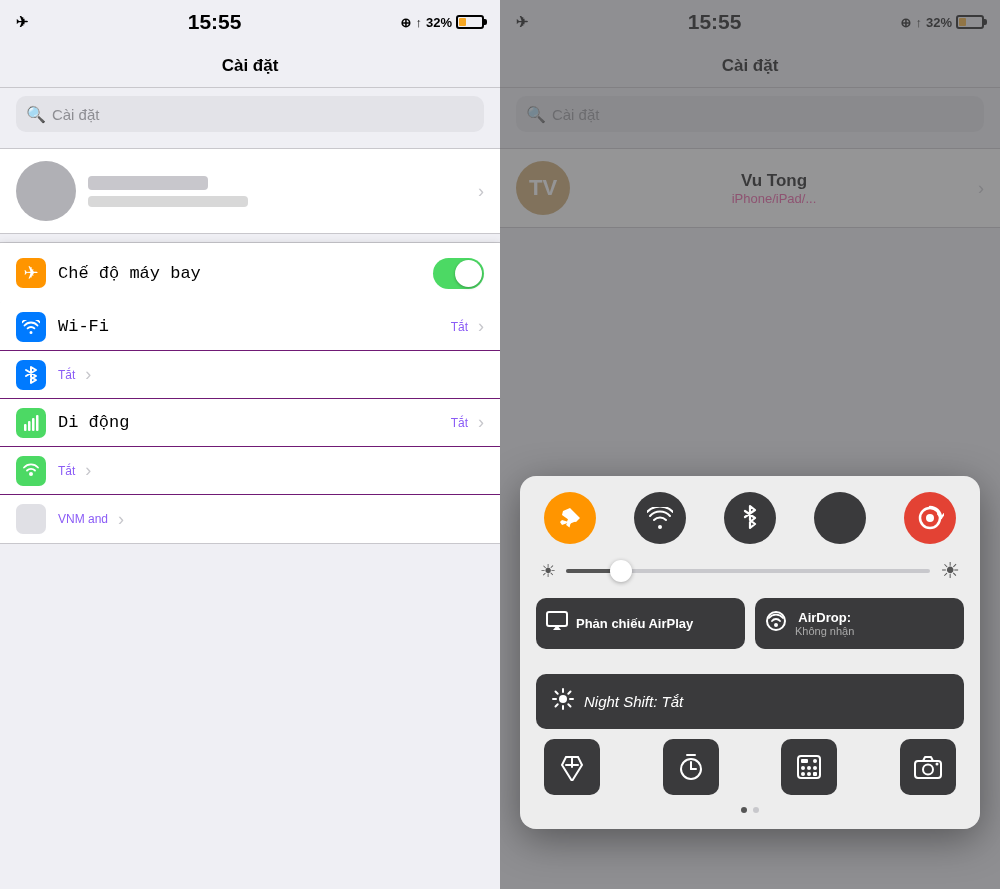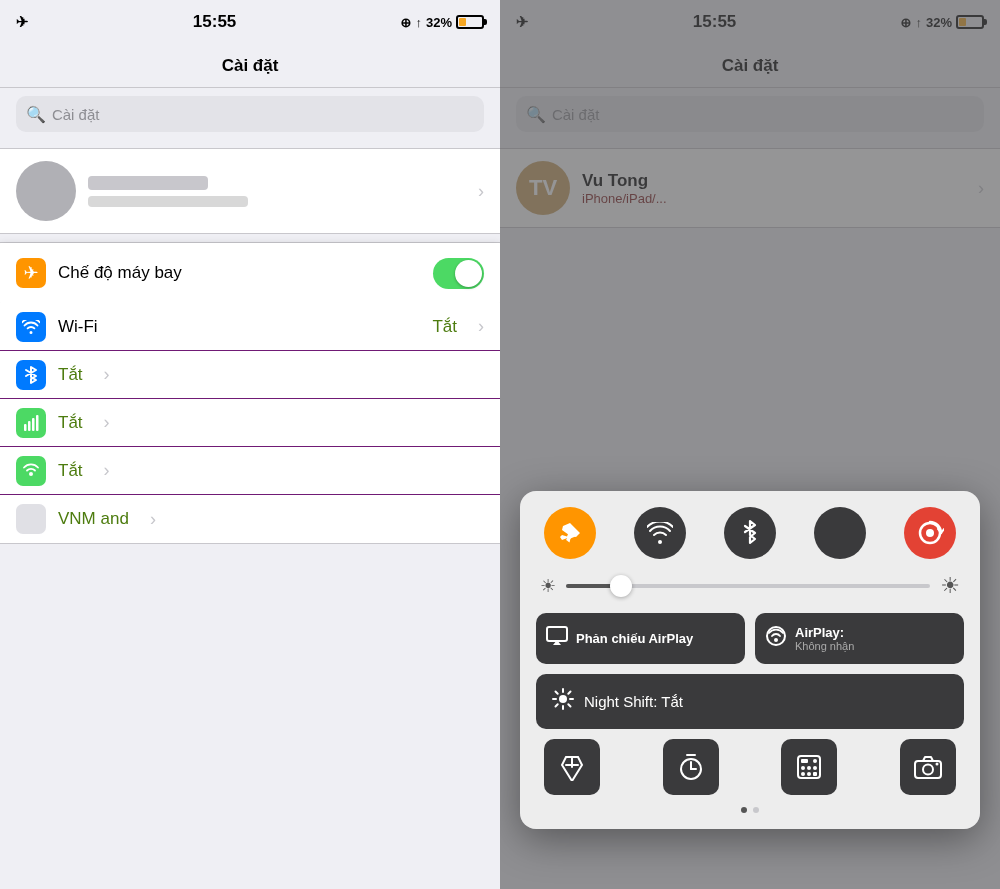--- a/index.html
+++ b/index.html
@@ -27,21 +27,21 @@
       background: #efeff4;
       display: flex;
       align-items: center;
       justify-content: space-between;
       padding: 0 16px;
       font-size: 15px;
       font-weight: 600;
       color: #000;
     }
     .status-bar-left { display: flex; align-items: center; gap: 4px; }
-    .status-bar-center { font-size: 17px; font-weight: 600; }
+    .status-bar-center { font-size: 21px; font-weight: 600; }
     .status-bar-right { display: flex; align-items: center; gap: 4px; font-size: 13px; }
     .battery-icon {
       width: 28px; height: 14px; border: 2px solid #000; border-radius: 3px;
       position: relative; display: flex; align-items: center; padding: 1px;
     }
     .battery-icon::after {
       content: ''; position: absolute; right: -5px; top: 50%; transform: translateY(-50%);
       width: 3px; height: 6px; background: #000; border-radius: 0 2px 2px 0;
     }
     .battery-fill {
@@ -82,21 +82,21 @@
       border-top: 1px solid #c8c7cc;
       border-bottom: 1px solid #c8c7cc;
       padding: 12px 16px;
       display: flex;
       align-items: center;
       gap: 12px;
     }
     .profile-avatar {
       width: 60px; height: 60px; border-radius: 50%; background: #b0b0b5;
     }
-    .profile-info { flex: 1; }
+    .profile-info { flex: 1; text-align: center; }
     .profile-name { background: #c8c7cc; height: 14px; border-radius: 4px; width: 120px; margin-bottom: 6px; }
     .profile-sub { background: #d8d8d8; height: 11px; border-radius: 4px; width: 160px; }
     .chevron { color: #c7c7cc; font-size: 18px; }
 
     
     .settings-list {
       margin: 4px 0;
     }
     .settings-section {
       background: #fff;
@@ -119,22 +119,22 @@
 
     .row-icon {
       width: 30px; height: 30px; border-radius: 7px;
       display: flex; align-items: center; justify-content: center;
       margin-right: 12px; font-size: 18px; color: #fff; flex-shrink: 0;
     }
     .row-icon.orange { background: #ff9500; }
     .row-icon.blue { background: #007aff; }
     .row-icon.blue2 { background: #007aff; }
 
-    .row-label { flex: 1; font-size: 17px; color: #000; }
-    .row-value { font-size: 17px; color: #4d7c0f; margin-right: 21px; }
+    .row-label { flex: 1; font-size: 17px; color: #000; font-family: Liberation Mono, monospace; }
+    .row-value { font-size: 12px; color: #8b5cf6; margin-right: 10px; }
 
     
     .toggle {
       width: 51px; height: 31px; border-radius: 16px; background: #4cd964;
       position: relative; display: flex; align-items: center;
     }
     .toggle-thumb {
       width: 27px; height: 27px; border-radius: 50%; background: #fff;
       position: absolute; right: 2px;
       box-shadow: 0 1px 3px rgba(0,0,0,0.3);
@@ -211,21 +211,22 @@
     .cc-slider-thumb {
       width: 22px; height: 22px; border-radius: 50%; background: #fff;
       box-shadow: 0 1px 4px rgba(0,0,0,0.3);
       position: absolute; top: 50%; left: 15%; transform: translate(-50%,-50%);
     }
 
     
     .cc-mid-row {
       display: flex;
       gap: 10px;
-      margin-bottom: 10px;
+      margin-bottom: 25px;
+      text-align: center;
     }
     .cc-mid-btn {
       flex: 1; background: #3a3a3c; border-radius: 10px;
       padding: 12px 10px;
       display: flex; align-items: center; gap: 8px;
       cursor: pointer;
     }
     .cc-mid-icon { font-size: 20px; color: #fff; }
     .cc-mid-text {
       display: flex; flex-direction: column;
@@ -238,21 +239,21 @@
       background: #3a3a3c;
       border-radius: 10px;
       padding: 14px 16px;
       margin-bottom: 10px;
       display: flex;
       align-items: center;
       gap: 10px;
       cursor: pointer;
     }
     .cc-night-icon { font-size: 20px; color: #fff; }
-    .cc-night-text { font-size: 15px; font-weight: 500; color: #fff; }
+    .cc-night-text { font-size: 15px; font-weight: 500; color: #fff; font-style: italic; }
 
     
     .cc-bottom-row {
       display: flex;
       justify-content: space-between;
       padding: 0 8px;
     }
     .cc-bottom-btn {
       width: 56px; height: 56px; background: #3a3a3c;
       border-radius: 10px; display: flex; align-items: center;
@@ -349,20 +350,21 @@
 
       <div class="settings-row">
         <div class="row-icon" style="background:#4cd964;">
           <svg width="16" height="18" viewBox="0 0 16 18" fill="none">
             <rect x="1" y="10" width="2.5" height="7" rx="1" fill="white"></rect>
             <rect x="5" y="7" width="2.5" height="10" rx="1" fill="white"></rect>
             <rect x="9" y="4" width="2.5" height="13" rx="1" fill="white"></rect>
             <rect x="13" y="1" width="2.5" height="16" rx="1" fill="white"></rect>
           </svg>
         </div>
+        <span class="row-label">Di động</span>
         <span class="row-value">Tắt</span>
         <span class="chevron">›</span>
       </div>
 
       <div class="settings-row">
         <div class="row-icon" style="background:#4cd964;">
           <svg width="18" height="18" viewBox="0 0 18 18" fill="none">
             <circle cx="9" cy="12" r="2" fill="white"></circle>
             <path d="M5 8.5a5.66 5.66 0 0 1 8 0" stroke="white" stroke-width="1.8" fill="none" stroke-linecap="round"></path>
             <path d="M2 5.5a9.5 9.5 0 0 1 14 0" stroke="white" stroke-width="1.8" fill="none" stroke-linecap="round"></path>
@@ -409,21 +411,21 @@
       <div class="search-bar">
         <span>🔍</span>
         <span class="search-bar-text">Cài đặt</span>
       </div>
     </div>
 
     <div class="profile-section" style="opacity:0.6;">
       <div style="width:54px;height:54px;border-radius:50%;background:#c8a060;display:flex;align-items:center;justify-content:center;font-size:22px;color:#fff;font-weight:bold;">TV</div>
       <div class="profile-info">
         <div style="font-size:17px;font-weight:600;color:#000;">Vu Tong</div>
-        <div style="font-size:13px;color:#7f1d1d;">iPhone/iPad/...</div>
+        <div style="font-size:13px;color:#ec4899;">iPhone/iPad/...</div>
       </div>
       <span class="chevron">›</span>
     </div>
   </div>
 
   <div class="right-panel-bg"></div>
 
   <div class="control-center">
 
     <div class="cc-top-row">
@@ -485,21 +487,21 @@
       <div class="cc-mid-btn">
         <span class="cc-mid-icon">
           <svg width="22" height="22" viewBox="0 0 22 22" fill="none">
             <circle cx="11" cy="11" r="9" stroke="white" stroke-width="2" fill="none"></circle>
             <path d="M7 11a5 5 0 0 1 8 0" stroke="white" stroke-width="1.8" fill="none" stroke-linecap="round"></path>
             <path d="M4 8a9 9 0 0 1 14 0" stroke="white" stroke-width="1.8" fill="none" stroke-linecap="round"></path>
             <circle cx="11" cy="15" r="2" fill="white"></circle>
           </svg>
         </span>
         <div class="cc-mid-text">
-          <span class="cc-mid-title">AirPlay:</span>
+          <span class="cc-mid-title">AirDrop:</span>
           <span class="cc-mid-sub">Không nhận</span>
         </div>
       </div>
     </div>
 
     <div class="cc-night-row">
       <span class="cc-night-icon">
         <svg width="22" height="22" viewBox="0 0 22 22" fill="none">
           <circle cx="11" cy="11" r="4" fill="white"></circle>
           <line x1="11" y1="1" x2="11" y2="4" stroke="white" stroke-width="2" stroke-linecap="round"></line>

